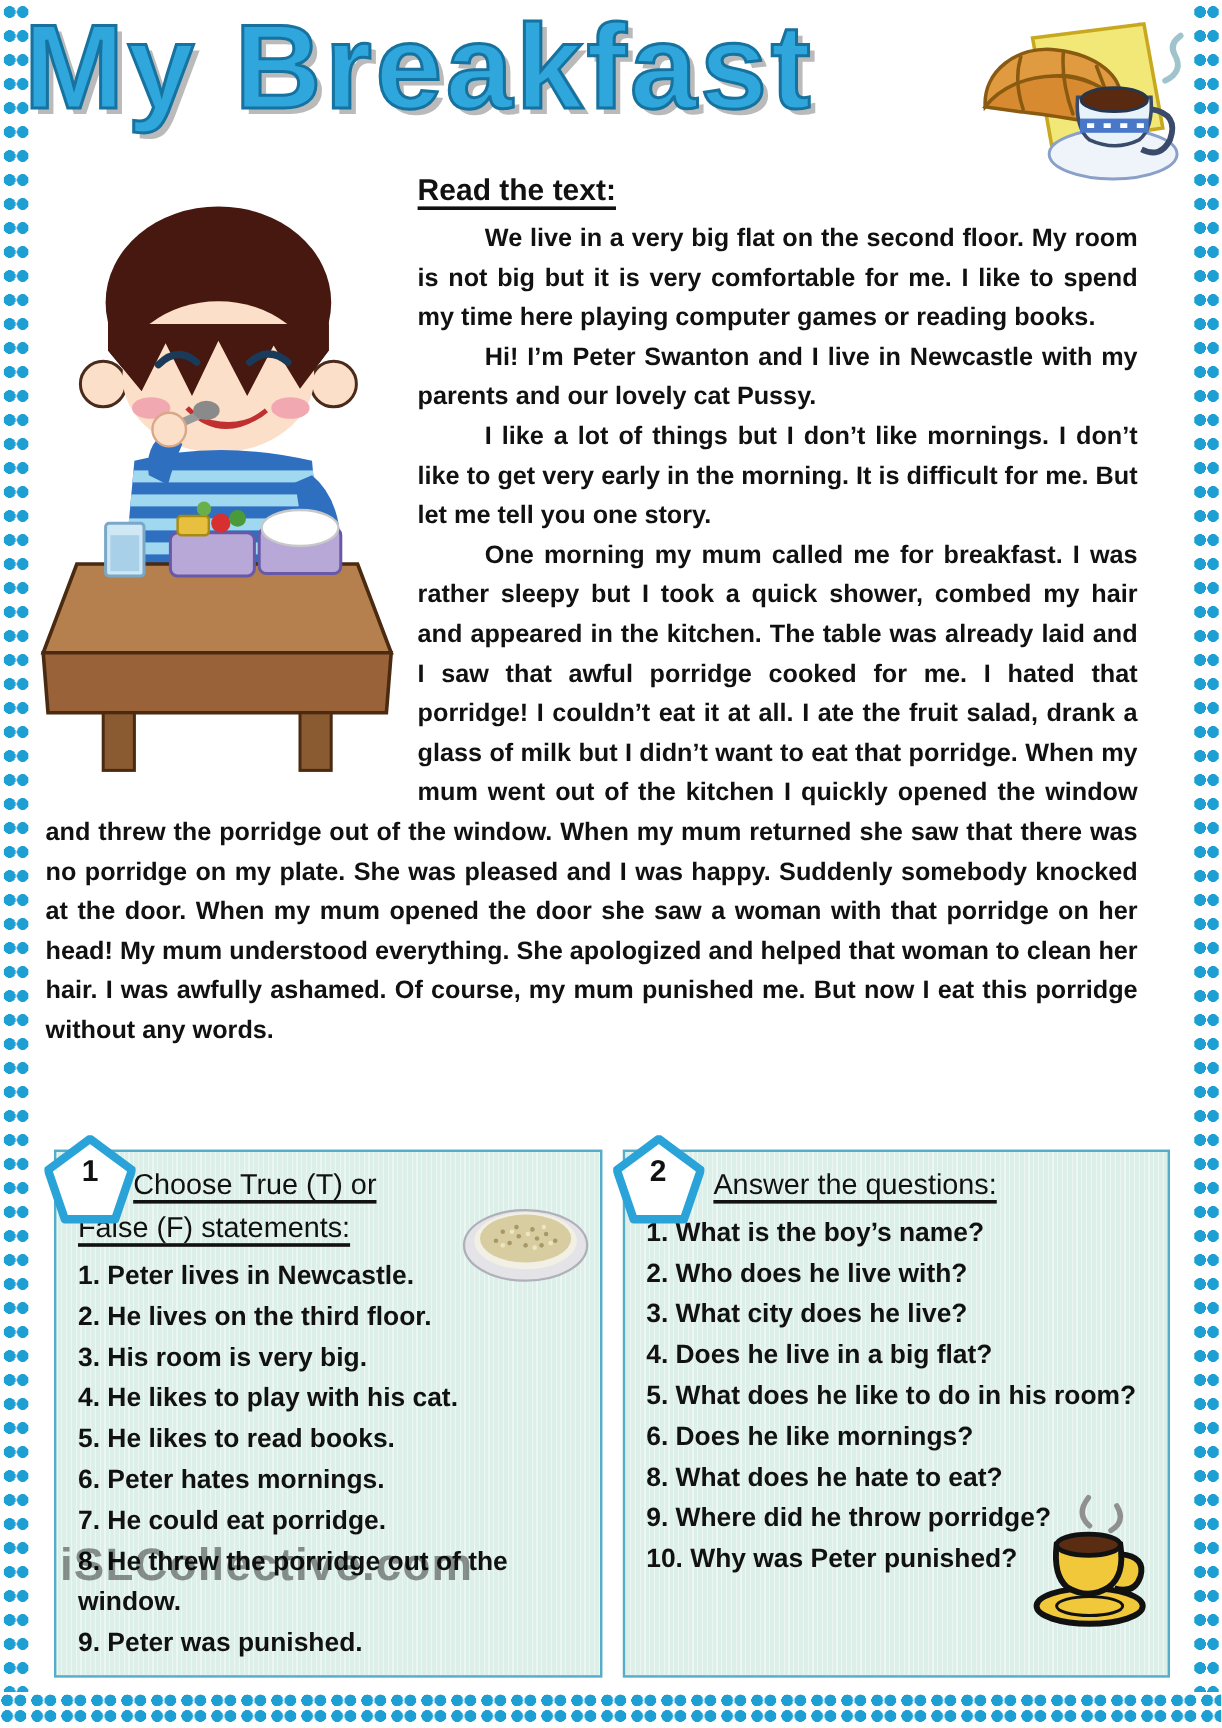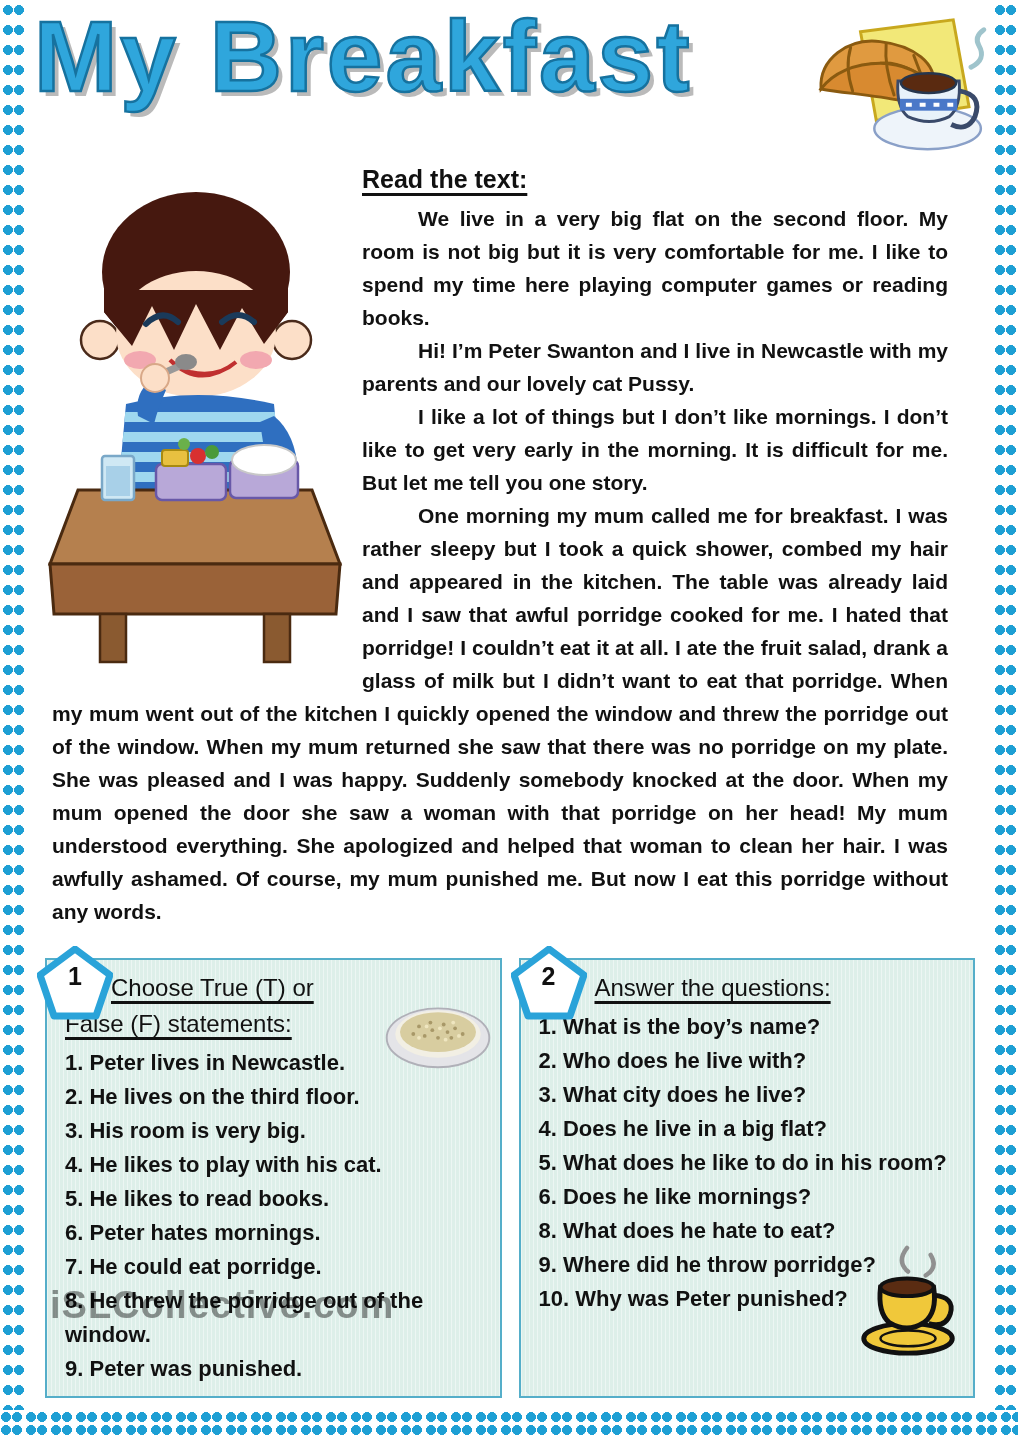--- a/index.html
+++ b/index.html
@@ -20,35 +20,35 @@
   .dots-bottom {
     position:absolute; left:0; right:0; bottom:0; height:30px; z-index:1;
     background-image:
       radial-gradient(circle 5px at 6px 7px,   #1d9fd4 97%, transparent 100%),
       radial-gradient(circle 5px at 17px 7px,  #1d9fd4 97%, transparent 100%),
       radial-gradient(circle 5px at 6px 20px,  #1d9fd4 97%, transparent 100%),
       radial-gradient(circle 5px at 17px 20px, #1d9fd4 97%, transparent 100%);
     background-size:25px 30px; background-repeat:repeat-x;
   }
   
-  .content { position:absolute; left:28px; right:26px; top:0; }
+  .content { position:absolute; left:14px; right:26px; top:0; }
   .title-row { position:relative; height:142px; }
   .page-title {
     margin:0; position:absolute; left:6px; top:6px;
     font-size:100px; line-height:1; font-weight:700; letter-spacing:3px;
     color:#2fa6dc;
     -webkit-text-stroke:2.5px #16729f;
     text-shadow:5px 5px 0 rgba(130,130,130,.55);
     white-space:nowrap;
   }
   .breakfast-art { position:absolute; right:0px; top:12px; width:190px; height:148px; }
 
   .passage {
     padding:0 44px 0 24px; max-height:818px; overflow:hidden;
-    text-align:justify; font-weight:bold; font-size:21px; line-height:33px; color:#111;margin-top:20px;
+    text-align:justify; font-weight:bold; font-size:21px; line-height:33px; color:#111;
   }
   .boy-art { float:left; width:312px; height:492px; margin:10px 12px 4px -14px; }
   .read-heading {
     font-size:25px; line-height:30px; margin:2px 0 8px; font-weight:bold; color:#111;
     text-align:left;
   }
   .read-heading span { text-decoration:underline; text-decoration-thickness:3px; text-underline-offset:5px; }
   .passage p { margin:0; text-indent:56px; }
 
   

